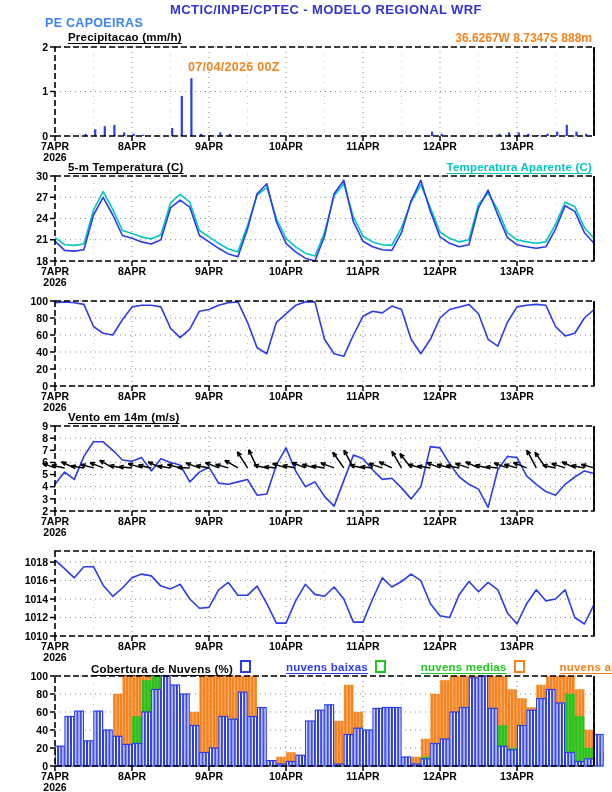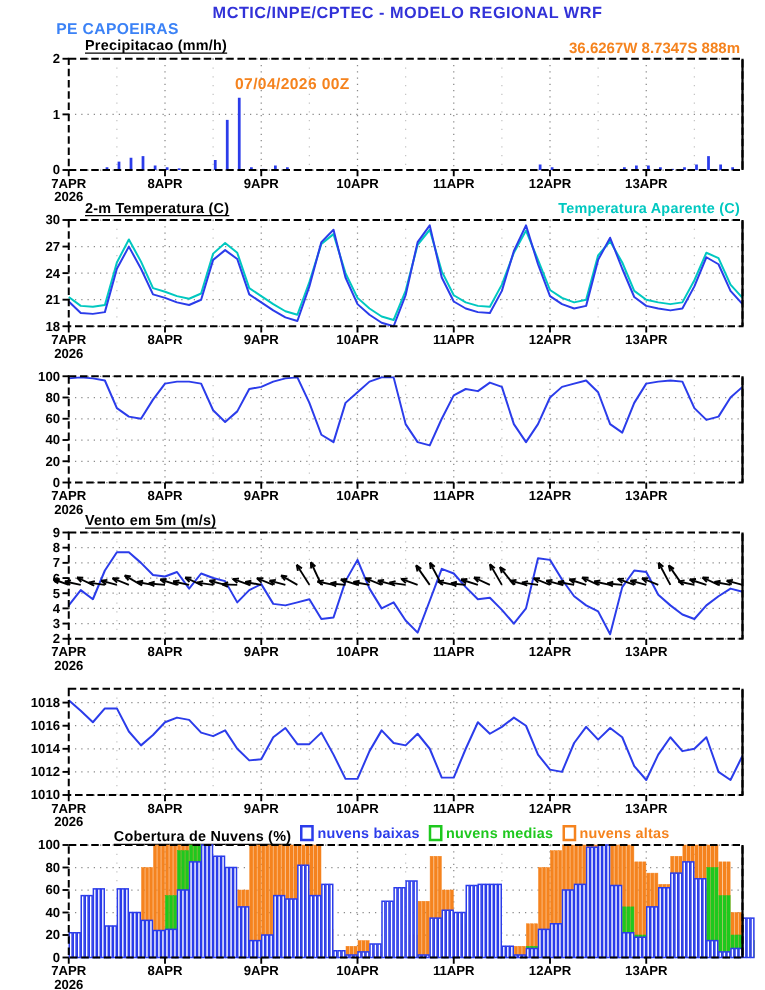--- a/index.html
+++ b/index.html
@@ -6,48 +6,48 @@
   .page{
     position:relative;width:612px;height:792px;background:#ffffff;overflow:hidden;
     font-family:"Liberation Sans","DejaVu Sans",sans-serif;font-weight:bold;
   }
   .abs{position:absolute;white-space:nowrap;}
   .hdr1{top:2px;left:0;width:612px;text-align:center;font-size:13px;letter-spacing:0.4px;}
   .hdr2-station{top:16px;left:33px;font-size:12.5px;letter-spacing:0.3px;}
   .hdr2-run{top:12px;left:188px;font-size:12.5px;letter-spacing:0.3px;margin-top:48px;}
   .coords{top:31px;right:20px;font-size:12px;}
   .ptitle{font-size:11.5px;color:#000;text-decoration:underline;text-decoration-thickness:1.4px;text-underline-offset:2px;letter-spacing:0.2px;}
-  .plegend{font-size:11.5px;text-decoration-thickness:1.4px;text-underline-offset:2px;letter-spacing:0.2px;text-align:right;}
+  .plegend{font-size:11.5px;text-decoration:underline;text-decoration-thickness:1.4px;text-underline-offset:2px;letter-spacing:0.2px;text-align:right;}
   .titlerow{font-size:11.5px;}
-  .lgitem{display:inline-flex;align-items:center;margin-left:7px;}
+  .lgitem{display:inline-flex;align-items:center;margin-left:7px;gap:32px;}
   .sw{display:inline-block;width:7px;height:9px;border:2px solid #000;background:#fff;margin-right:3px;vertical-align:-1px;}
   svg text{font-family:"Liberation Sans","DejaVu Sans",sans-serif;font-weight:bold;}
 </style>
 </head>
 <body>
 
 <div class="page">
 
   <div class="abs hdr1" style="color: rgb(50, 50, 216); padding-left: 20px;">MCTIC/INPE/CPTEC - MODELO REGIONAL WRF</div>
   <div class="abs hdr2-station" style="color: #3b82f6; padding-left: 12px;">PE CAPOEIRAS</div>
   <div class="abs hdr2-run" style="color: rgb(245, 131, 30);">07/04/2026 00Z</div>
   <div class="abs coords" style="color: rgb(245, 131, 30);">36.6267W 8.7347S 888m</div>
 
   <div class="abs titlerow" style="top:31px;left:68px;">
     <span class="ptitle">Precipitacao (mm/h)</span>
   </div>
 
   <div class="abs titlerow" style="top:161px;left:68px;">
-    <span class="ptitle">2-m Temperatura (C)</span>
+    <span class="ptitle">5-m Temperatura (C)</span>
   </div>
   <div class="abs plegend" style="top: 161px; right: 20px; color: rgb(0, 200, 192);">Temperatura Aparente (C)</div>
 
 
   <div class="abs titlerow" style="top:411px;left:68px;">
-    <span class="ptitle">Vento em 5m (m/s)</span>
+    <span class="ptitle">Vento em 14m (m/s)</span>
   </div>
 
 
   <div class="abs titlerow" style="top:660px;left:56px;margin-left:35px;">
     <span class="ptitle">Cobertura de Nuvens (%)</span><span class="lgitem">
         <span class="sw" style="border-color: rgb(43, 60, 234);"></span>
         <span class="plegend" style="color: rgb(43, 60, 234);">nuvens baixas</span>
       </span><span class="lgitem">
         <span class="sw" style="border-color: rgb(30, 200, 30);"></span>
         <span class="plegend" style="color: rgb(30, 200, 30);">nuvens medias</span>

